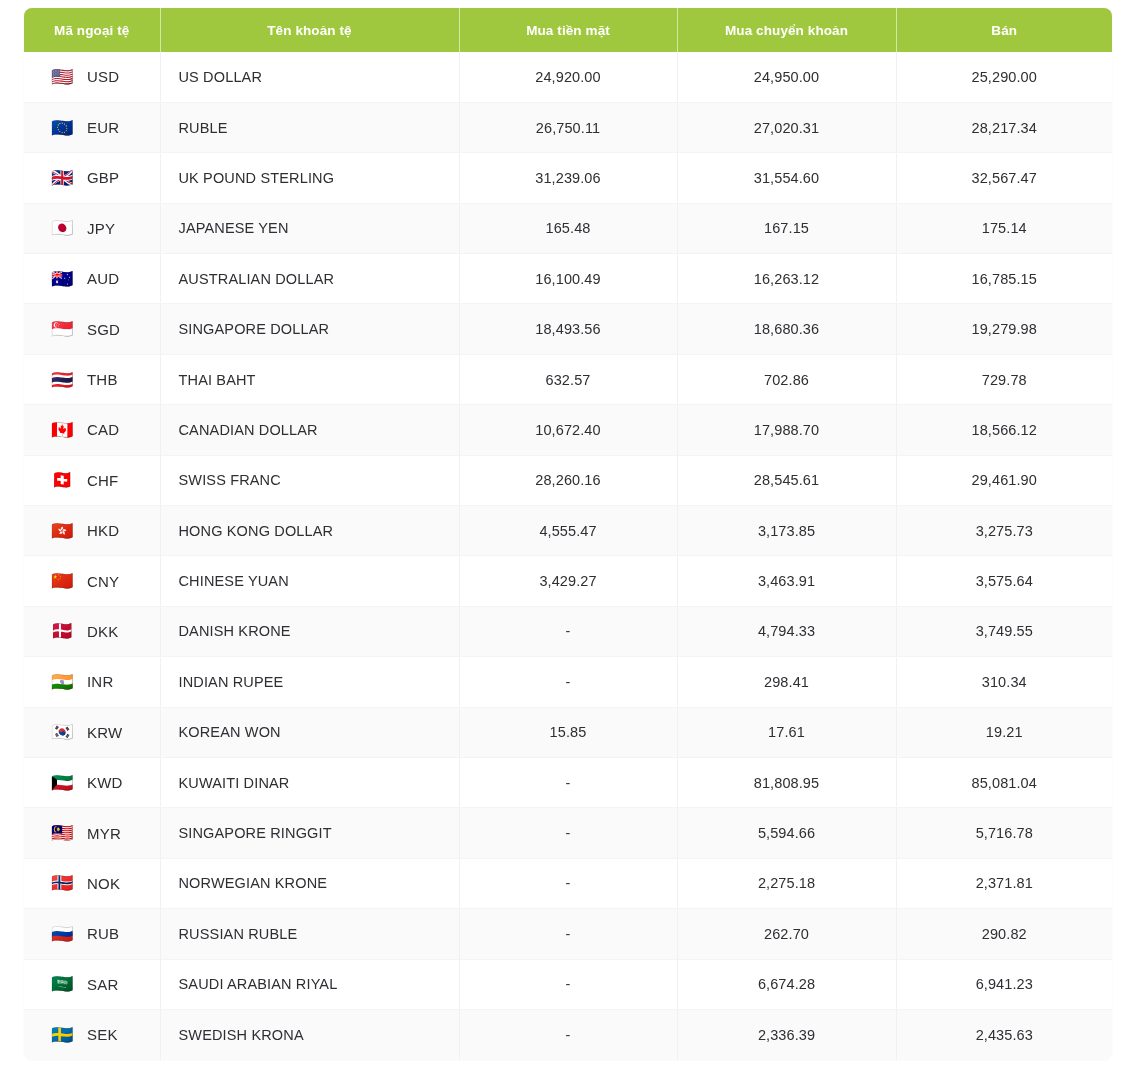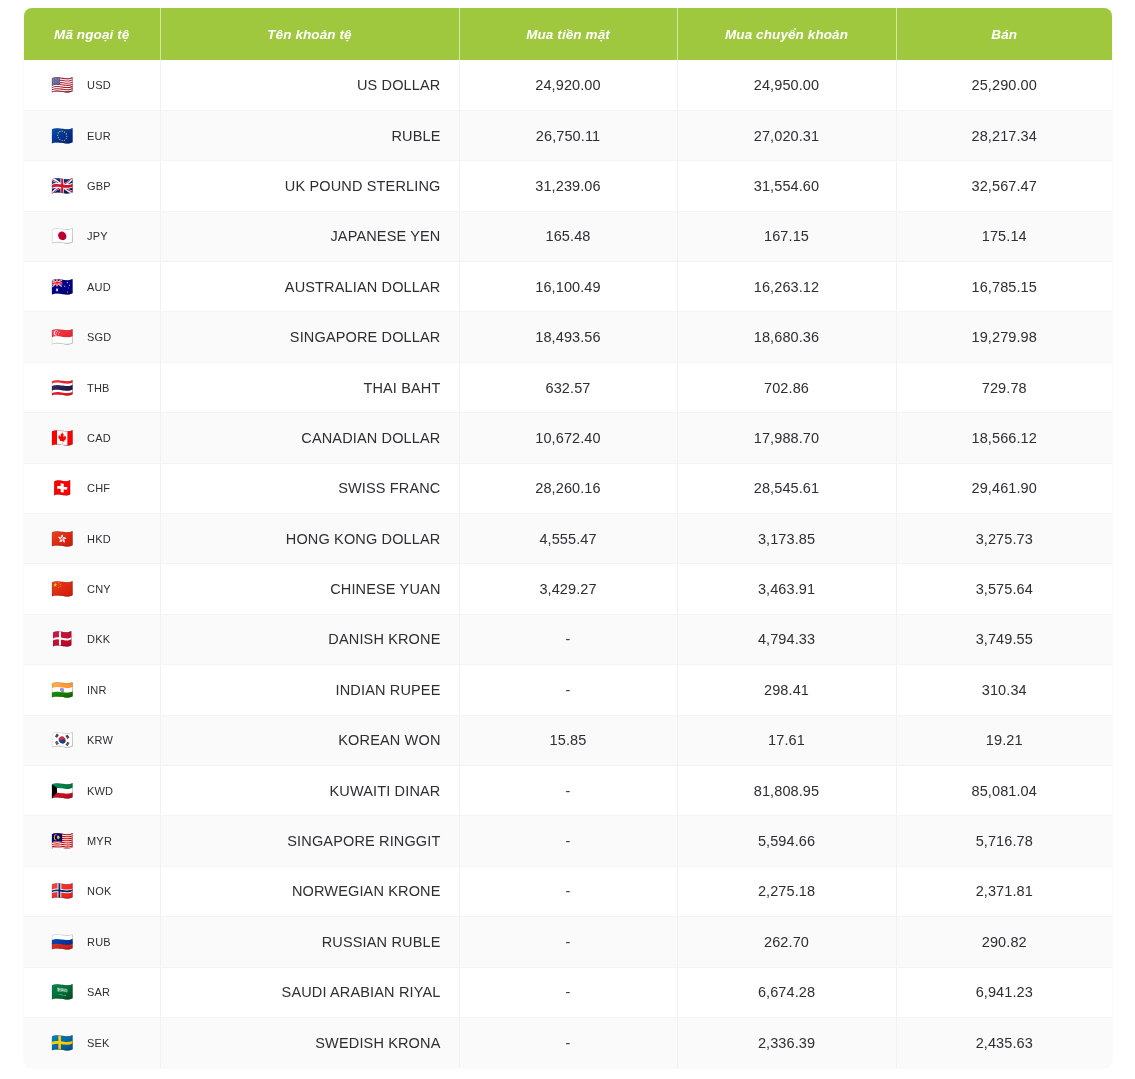--- a/index.html
+++ b/index.html
@@ -36,21 +36,21 @@
   }
 
   
   col.c-code  { width: 136px; }
   col.c-name  { width: 299px; }
   col.c-cash  { width: 218px; }
   col.c-tfr   { width: 219px; }
   col.c-sell  { width: 216px; }
 
   
-  thead tr { height: 52px; font-style: italic; }
+  thead tr { height: 44px; }
 
   thead th {
     background: #a0c83e;
     color: #ffffff;
     font-size: 13.5px;
     font-weight: 700;
     letter-spacing: 0.1px;
     text-align: center;
     vertical-align: middle;
     padding: 0 10px;
@@ -94,28 +94,28 @@
     line-height: 1;
     width: 26px;
     min-width: 26px;
     display: inline-flex;
     align-items: center;
     justify-content: center;
     border-radius: 3px;
     overflow: hidden;
   }
   .code-text {
-    font-size: 11px;
+    font-size: 15px;
     color: #2e2e33;
     letter-spacing: 0.2px;
   }
 
   
   td.name-cell {
-    text-align: right;
+    text-align: left;
     letter-spacing: 0.15px;
   }
 
   
   td.num-cell {
     text-align: center;
     letter-spacing: 0.1px;
     font-variant-numeric: tabular-nums;
   }
   td.num-cell.dash { color: #3a3a3f; }

